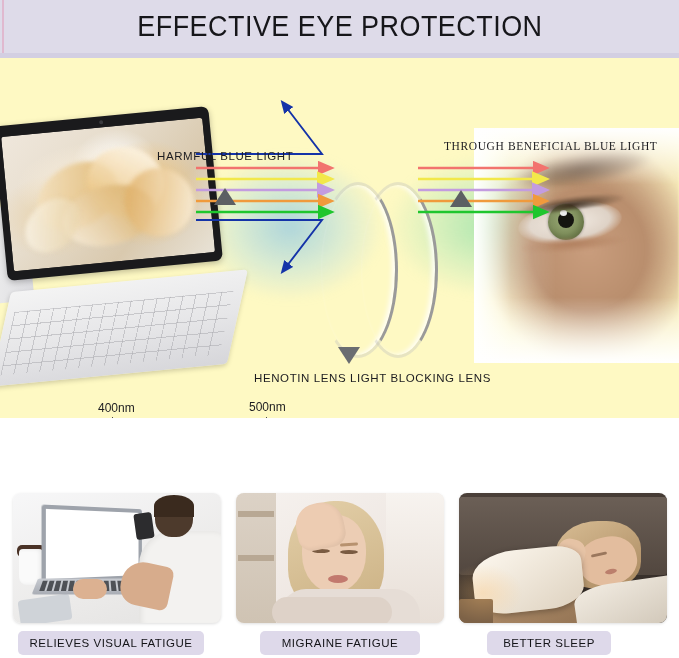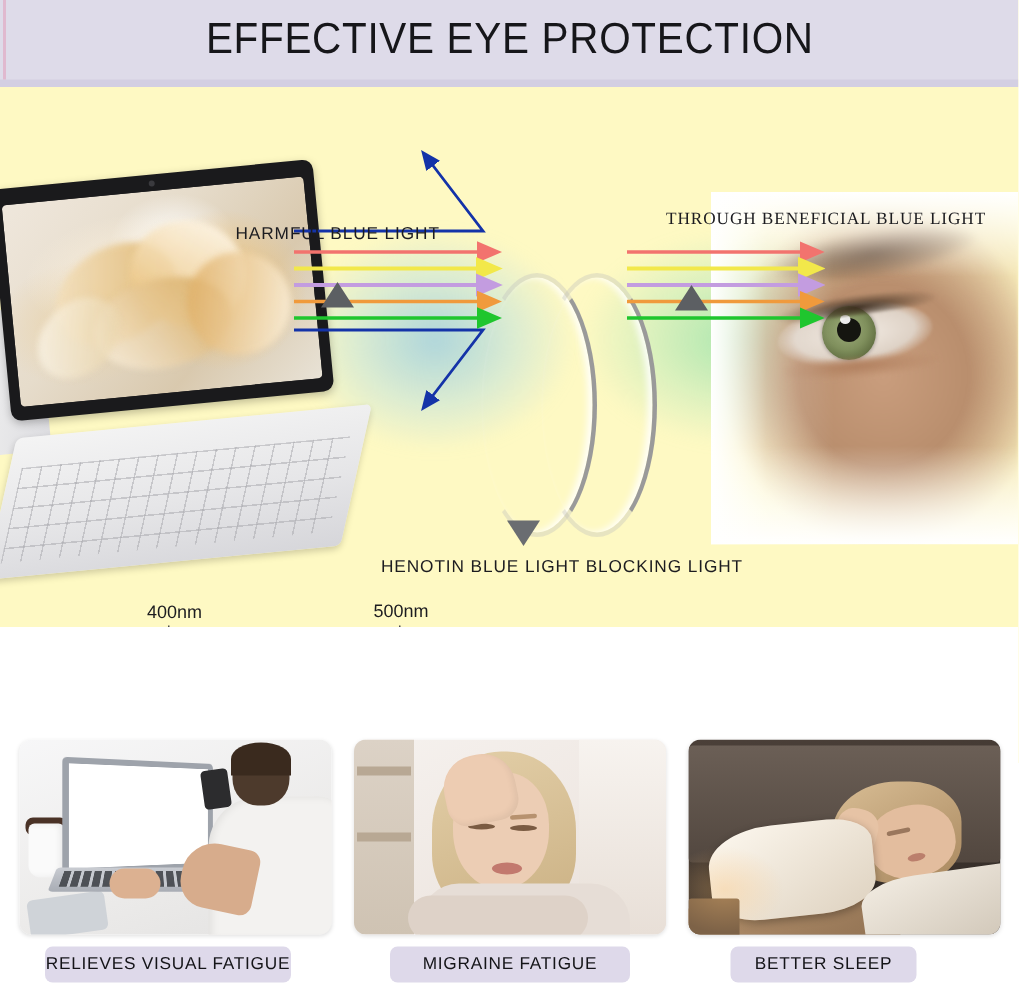--- a/index.html
+++ b/index.html
@@ -201,21 +201,21 @@
     box-shadow:0 1px 3px rgba(0,0,0,0.13);}
   #card1{left:13px;}
   #card2{left:236px;}
   #card3{left:459px;}
   .cap-pill{
     position:absolute;top:146px;height:24px;border-radius:5px;
     background:#ded9ea;
     display:flex;align-items:center;justify-content:center;
     font-size:11.5px;letter-spacing:0.5px;color:#141418;white-space:nowrap;
   }
-  #pill1{left:30px;width:164px;}
+  #pill1{left:18px;width:186px;}
   #pill2{left:260px;width:160px;}
   #pill3{left:487px;width:124px;}
 
   
   .c1-bg{position:absolute;inset:0;background:linear-gradient(160deg,#f7f7f8 0%,#ecebea 60%,#e3e2e1 100%);}
   .c1-laptop-screen{
     position:absolute;left:30px;top:14px;width:96px;height:66px;background:#fff;
     border:4px solid #9ea3ab;border-radius:3px;transform:perspective(220px) rotateY(16deg);
   }
   .c1-base{
@@ -376,21 +376,21 @@
         <line x1="418" y1="154" x2="545" y2="154" stroke="#1fc62e" stroke-width="2.4" marker-end="url(#ah-green)"></line>
       </g>
     </svg>
 
     <div class="tri tri-up" id="tri-left"></div>
     <div class="tri tri-up" id="tri-right"></div>
     <div class="tri tri-down" id="tri-mid"></div>
 
     <div class="hero-label" id="label-harmful">HARMFUL BLUE LIGHT</div>
     <div class="hero-label" id="label-through">THROUGH BENEFICIAL BLUE LIGHT</div>
-    <div class="hero-label" id="label-lens">HENOTIN  BLUE LIGHT BLOCKING LIGHT</div>
+    <div class="hero-label" id="label-lens">HENOTIN  LENS LIGHT BLOCKING LENS</div>
 
     <div class="spectrum-area">
 
       <div class="dash" id="dash400"></div>
       <div class="dash" id="dash500"></div>
       <div class="nm-label" id="nm400">400nm</div>
       <div class="nm-label" id="nm500">500nm</div>
 
     </div>
   </div>

